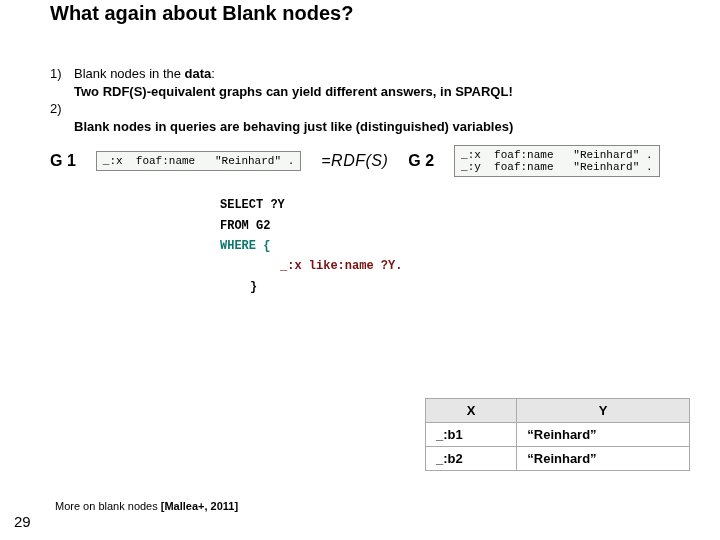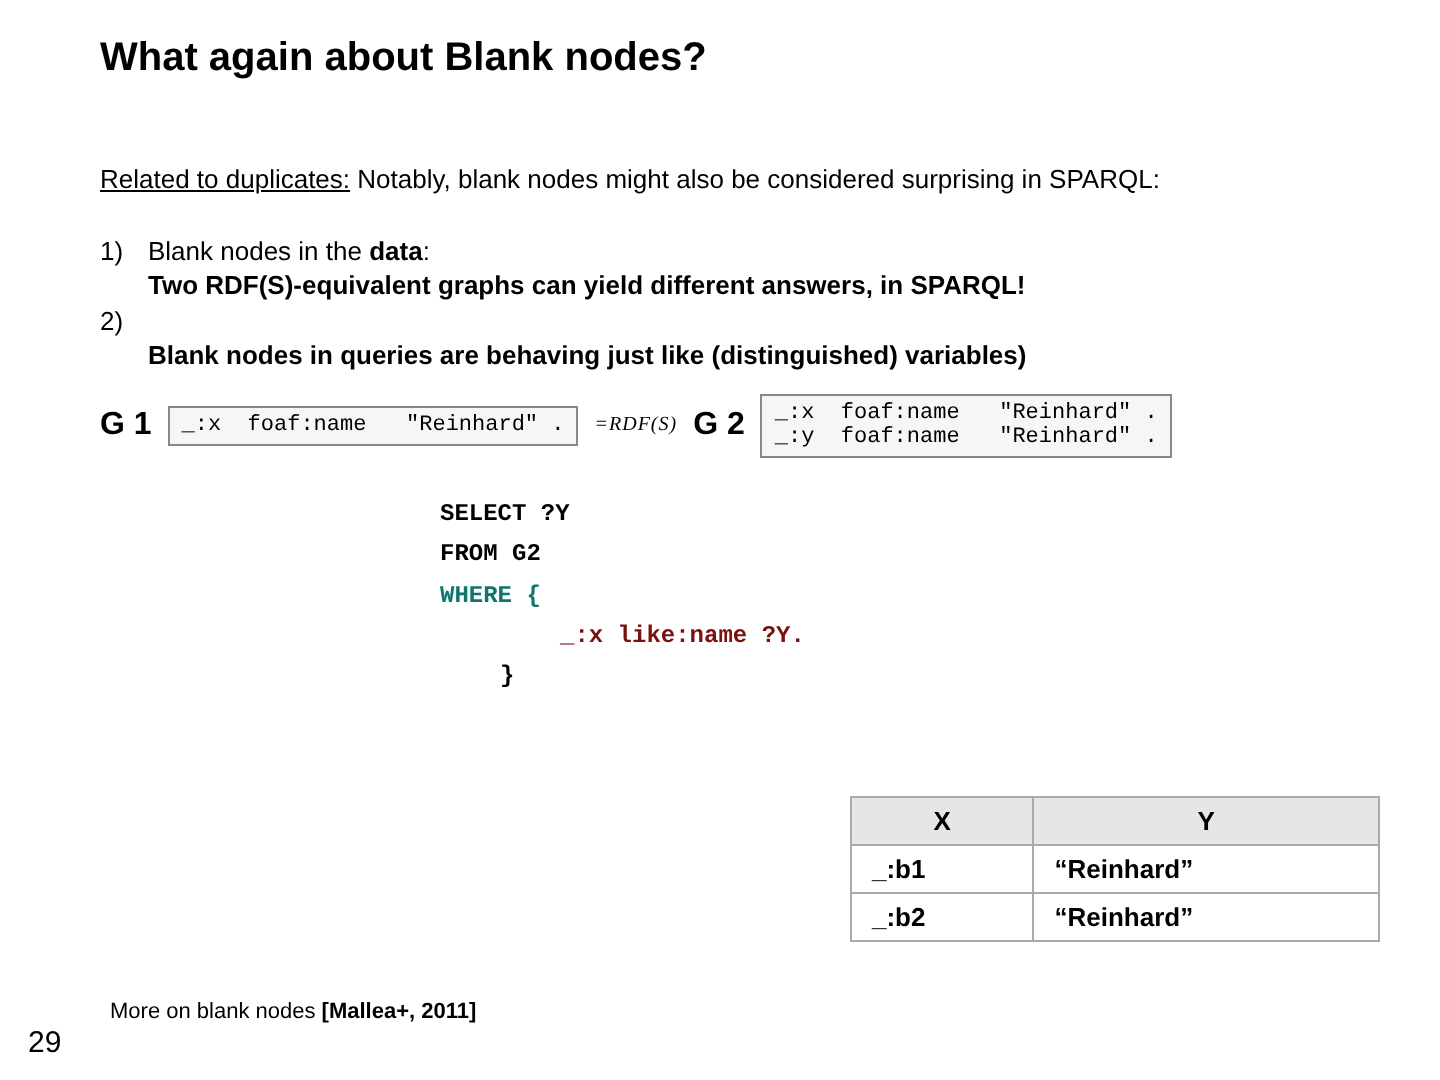--- a/index.html
+++ b/index.html
@@ -4,48 +4,48 @@
 <style>
   * { margin: 0; padding: 0; box-sizing: border-box; }
   body {
     width: 720px;
     height: 540px;
     background: #fff;
     font-family: Arial, Helvetica, sans-serif;
     position: relative;
     color: #000;
   }
-  .slide { padding: 18px 40px 0 50px; }
+  .slide { padding: 2px 40px 0 50px; }
   .title { font-size: 20px; font-weight: bold; margin-bottom: 40px; }
   .intro { font-size: 13px; margin-bottom: 18px; line-height: 1.35; }
   .intro .u { text-decoration: underline; }
   .bullets { font-size: 13px; line-height: 1.35; margin-bottom: 10px; }
   .bullets .row { display: flex; }
   .bullets .num { width: 24px; flex-shrink: 0; }
   .bullets .indent { padding-left: 24px; font-weight: bold; }
   .graphrow {
     display: flex;
     align-items: center;
-    gap: 8px;
+    gap: 20px;
     margin-top: 6px;
     font-size: 13px;
   }
   .glabel { font-weight: bold; font-size: 16px; }
   .graphbox {
     border: 1px solid #888;
     background: #f4f7f4;
     font-family: "Courier New", monospace;
     font-size: 11px;
     padding: 3px 6px;
     white-space: pre;
   }
   .rdfs {
-    font-family: Liberation Serif, serif;
+    font-family: Liberation Sans, sans-serif;
     font-style: italic;
-    font-size: 10px;
+    font-size: 16px;
     letter-spacing: 0.5px;
   }
   .query {
     font-family: "Courier New", monospace;
     font-size: 12px;
     font-weight: bold;
     margin-left: 170px;
     margin-top: 18px;
     line-height: 1.7;
   }
@@ -79,23 +79,20 @@
     bottom: 10px;
     font-size: 15px;
   }
 </style>
 </head>
 <body>
 
 <div class="slide">
   <div class="title">What again about Blank nodes?</div>
 
-  <div class="intro">
-    <span class="u">Related to duplicates:</span><span> Notably, blank nodes might also be considered surprising in SPARQL:</span>
-  </div>
 
   <div class="bullets">
     <div class="row">
       <div class="num">1)</div>
       <div>
         <span>Blank nodes in the </span><b>data</b><span>:</span>
       </div>
     </div>
     <div class="indent">
       <span>Two RDF(S)-</span><b>equivalent graphs</b><span> can yield </span><b>different answers</b><span>, in SPARQL!</span>

